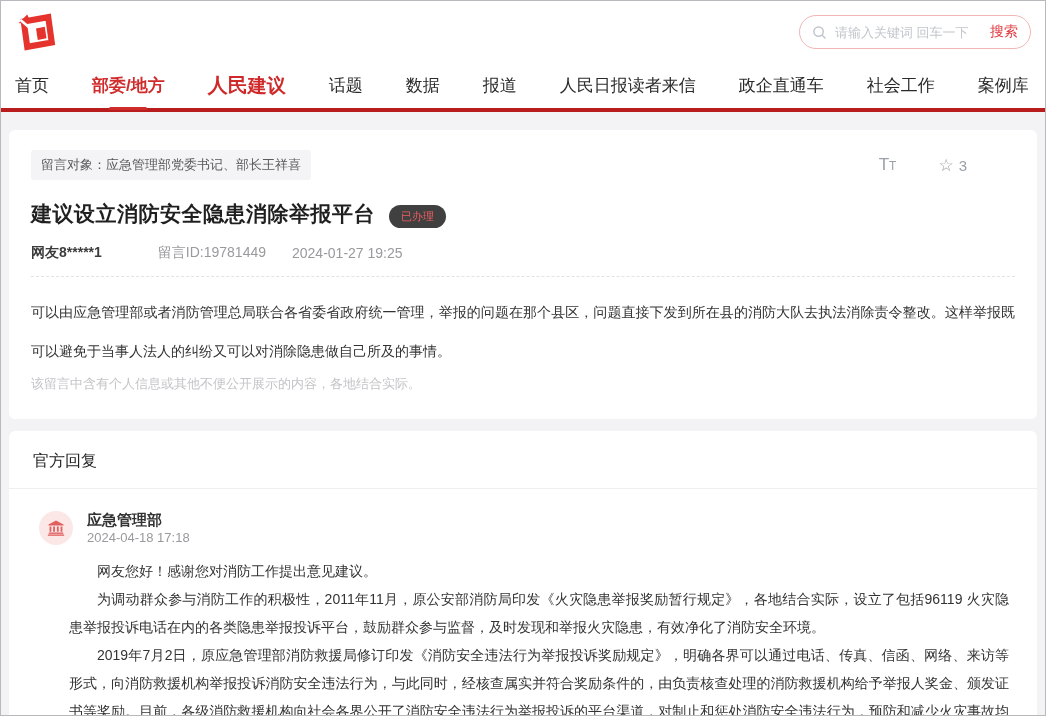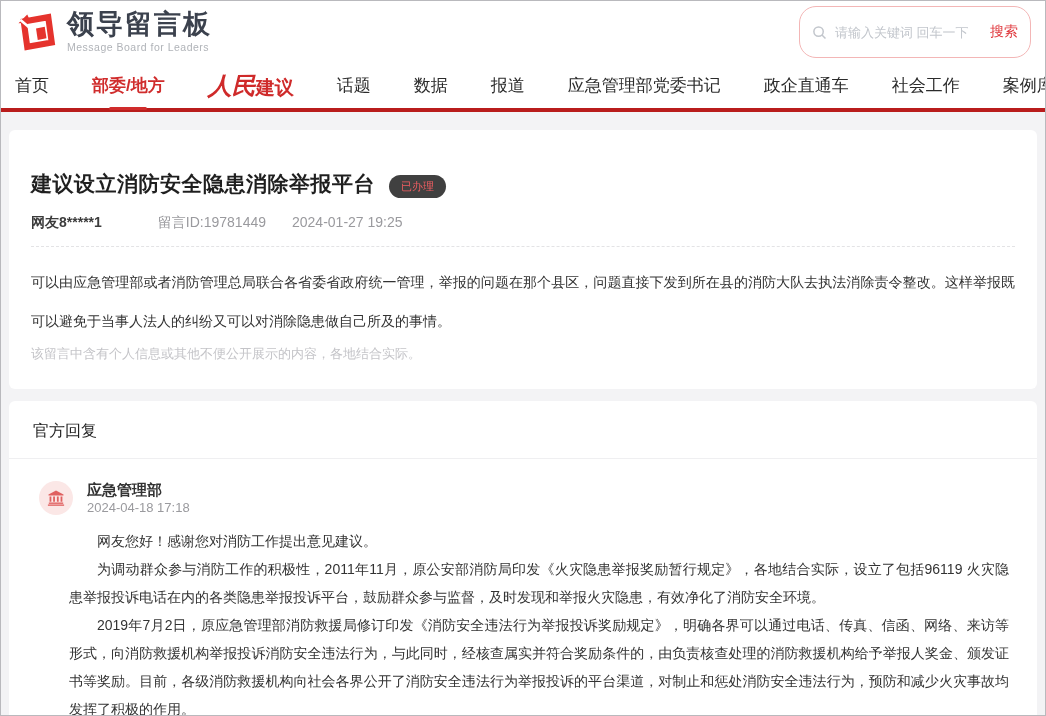--- a/index.html
+++ b/index.html
@@ -13,63 +13,63 @@
   
   .header {
     height:62px; background:#fff; display:flex; align-items:center;
     justify-content:space-between; padding:0 14px;
   }
   .logo { display:flex; align-items:center; gap:10px; }
   .logo-mark { width:42px; height:42px; flex:0 0 auto; }
   .logo-text-cn { font-size:27px; font-weight:bold; color:#3b414d; letter-spacing:2px; line-height:1; }
   .logo-text-en { font-size:10.5px; color:#b0b3b8; letter-spacing:0.5px; margin-top:3px; }
   .search-box {
-    width:232px; height:52px; border:1px solid #f3b6b6; border-radius:17px;
+    width:232px; height:34px; border:1px solid #f3b6b6; border-radius:17px;
     display:flex; align-items:center; padding:4px 12px; gap:8px; background:#fff;
   }
   .search-box input {
     border:none; outline:none; flex:1; font-size:13px; color:#333; min-width:0;
     font-family:inherit; background:transparent;
   }
   .search-box input::placeholder { color:#c2c6cc; }
   .search-btn { font-size:14px; color:#e0393e; cursor:pointer; white-space:nowrap; }
   
   .nav {
     height:49px; background:#fff; display:flex; align-items:center;
     padding:0 14px; gap:43px; border-bottom:4px solid #b91c1c;
   }
   .nav-item { font-size:17px; color:#2b2b2b; position:relative; cursor:pointer; white-space:nowrap; }
   .nav-item.active { color:#d02c2c; font-weight:bold; }
   .nav-item.active::after {
     content:""; position:absolute; left:50%; transform:translateX(-50%);
     bottom:-13px; width:38px; height:3px; background:#d02c2c; border-radius:2px;
   }
   .nav-item.nav-brand { color:#cf2a2a; font-weight:bold; font-size:19px; }
-  .nav-brand .script { font-style:italic; font-size:24px; font-family:"DejaVu Serif",serif; }
+  .nav-brand .script { font-size:20px; font-family:"DejaVu Serif",serif; }
   
   .page-body { padding:18px 8px 0; }
   .card { background:#fff; border-radius:6px; }
   .card-message { padding:20px 22px 26px; position:relative; }
   .msg-topline { display:flex; justify-content:space-between; align-items:center; }
   .msg-target {
     display:inline-block; background:#f4f4f6; color:#5a5a5a; font-size:13px;
     padding:6px 10px; border-radius:3px;
   }
   .msg-tools { display:flex; align-items:center; gap:42px; padding-right:48px; color:#9aa0a6; }
   .tool-font { font-size:17px; cursor:pointer; }
   .tool-font .small { font-size:12px; }
   .tool-fav { display:flex; align-items:center; gap:5px; font-size:15px; cursor:pointer; }
   .star-glyph { font-size:17px; line-height:1; }
   .msg-title-row { margin-top:20px; display:flex; align-items:flex-end; gap:14px; }
   .msg-title { font-size:21px; font-weight:bold; color:#1f1f1f; letter-spacing:0.5px; }
   .msg-badge {
     background:#404040; color:#ef5d61; font-size:11px; padding:4px 12px;
     border-radius:13px; white-space:nowrap;
   }
-  .msg-meta { margin-top:16px; display:flex; gap:26px;
+  .msg-meta { margin-top:16px; display:flex; align-items:center; gap:26px;
     padding-bottom:14px; border-bottom:1px dashed #e3e3e5; }
   .msg-author { font-size:14px; font-weight:bold; color:#3c3c3c; margin-right:30px; }
   .msg-id, .msg-date { font-size:14px; color:#9a9a9e; }
   .msg-content { margin-top:16px; font-size:14px; color:#333; line-height:39px; text-align:justify; }
   .msg-note { margin-top:4px; font-size:13px; color:#c4c4c8; }
   
   .card-reply { margin-top:12px; min-height:330px; }
   .reply-head { padding:20px 24px 16px; border-bottom:1px solid #efeff1; }
   .reply-head-title { font-size:16px; font-weight:normal; color:#222; }
   .reply-item { padding:22px 24px 10px 30px; }
@@ -90,54 +90,60 @@
 <body>
 
 <div class="header">
   <div class="logo">
     <svg class="logo-mark" viewBox="0 0 48 48">
       <path d="M10 12 L38 7 L42 36 L14 41 Z" fill="none" stroke="#e5332d" stroke-width="7"></path>
       <path d="M4 14 L14 4 L18 13 Z" fill="#e5332d"></path>
       <path d="M24 20 L34 18 L36 31 L26 33 Z" fill="#e5332d"></path>
       <path d="M6 10 L20 22" stroke="#ffffff" stroke-width="3"></path>
     </svg>
-    <div>
-      <div class="logo-text-cn">领导留言板</div>
-      <div class="logo-text-en">Message Board for Leaders</div>
-    </div>
   </div>
   <div class="search-box">
     <svg width="15" height="15" viewBox="0 0 16 16">
       <circle cx="7" cy="7" r="5" fill="none" stroke="#c2c6cc" stroke-width="1.6"></circle>
       <line x1="10.6" y1="10.6" x2="14.4" y2="14.4" stroke="#c2c6cc" stroke-width="1.6"></line>
     </svg>
     <input type="text" placeholder="请输入关键词 回车一下" style="">
     <span class="search-btn">搜索</span>
   </div>
 </div>
 
 <div class="nav">
   <div class="nav-item">首页</div>
   <div class="nav-item active">部委/地方</div>
   <div class="nav-item nav-brand">
     <span class="script">人民</span><span>建议</span>
   </div>
   <div class="nav-item">话题</div>
   <div class="nav-item">数据</div>
   <div class="nav-item">报道</div>
-  <div class="nav-item">应急管理部党委书记</div>
+  <div class="nav-item">人民日报读者来信</div>
   <div class="nav-item">政企直通车</div>
   <div class="nav-item">社会工作</div>
   <div class="nav-item">案例库</div>
 
 </div>
 
 <div class="page-body">
 
   <div class="card card-message">
+    <div class="msg-topline">
+      <span class="msg-target">留言对象：应急管理部党委书记、部长王祥喜</span>
+      <div class="msg-tools">
+        <span class="tool-font"><span>T</span><span class="small">T</span></span>
+        <span class="tool-fav">
+          <span class="star-glyph">☆</span>
+          <span>3</span>
+        </span>
+      </div>
+    </div>
 
     <div class="msg-title-row">
       <span class="msg-title">建议设立消防安全隐患消除举报平台</span>
       <span class="msg-badge">已办理</span>
     </div>
 
     <div class="msg-meta">
       <span class="msg-author">网友8*****1</span>
       <span class="msg-id">留言ID:19781449</span>
       <span class="msg-date">2024-01-27 19:25</span>

